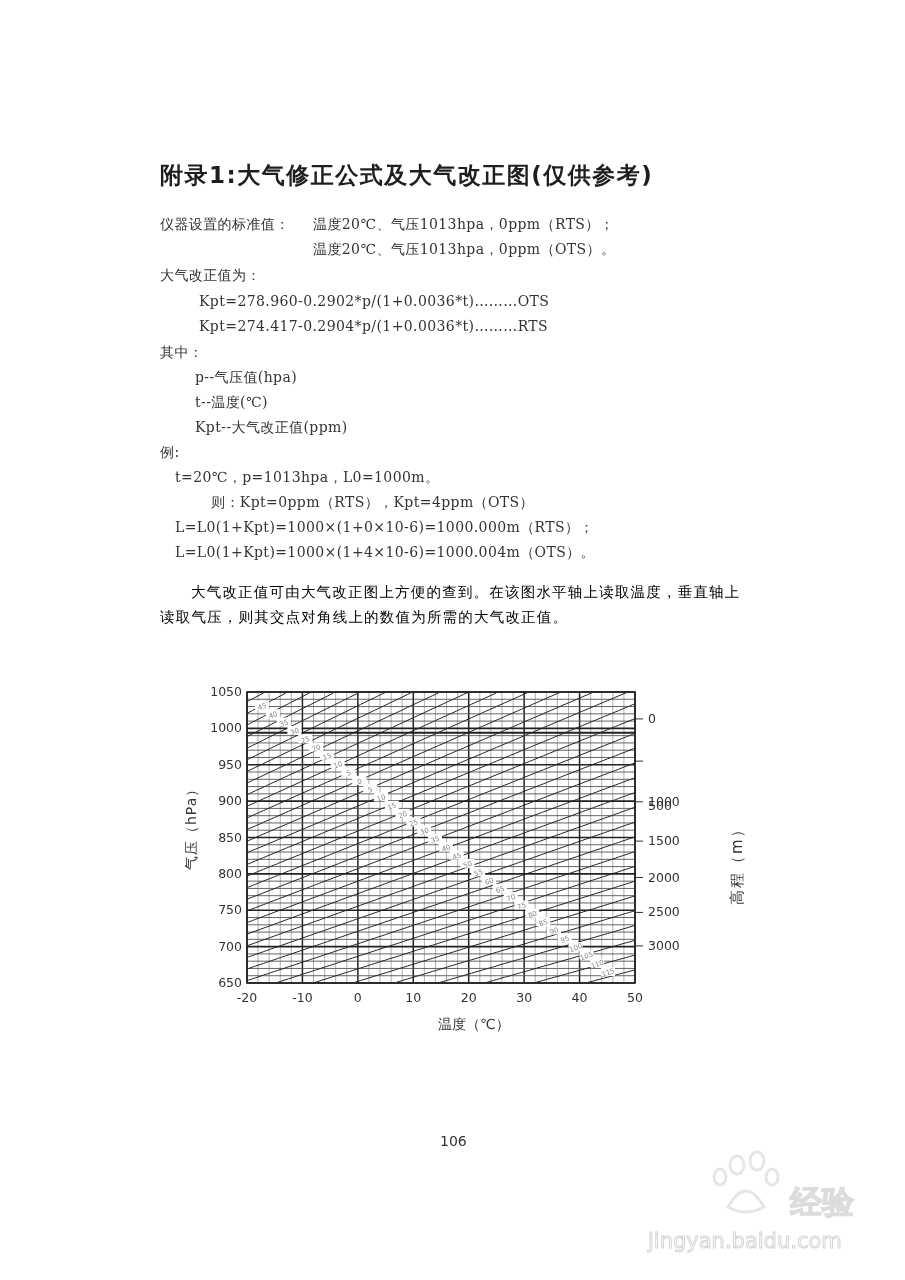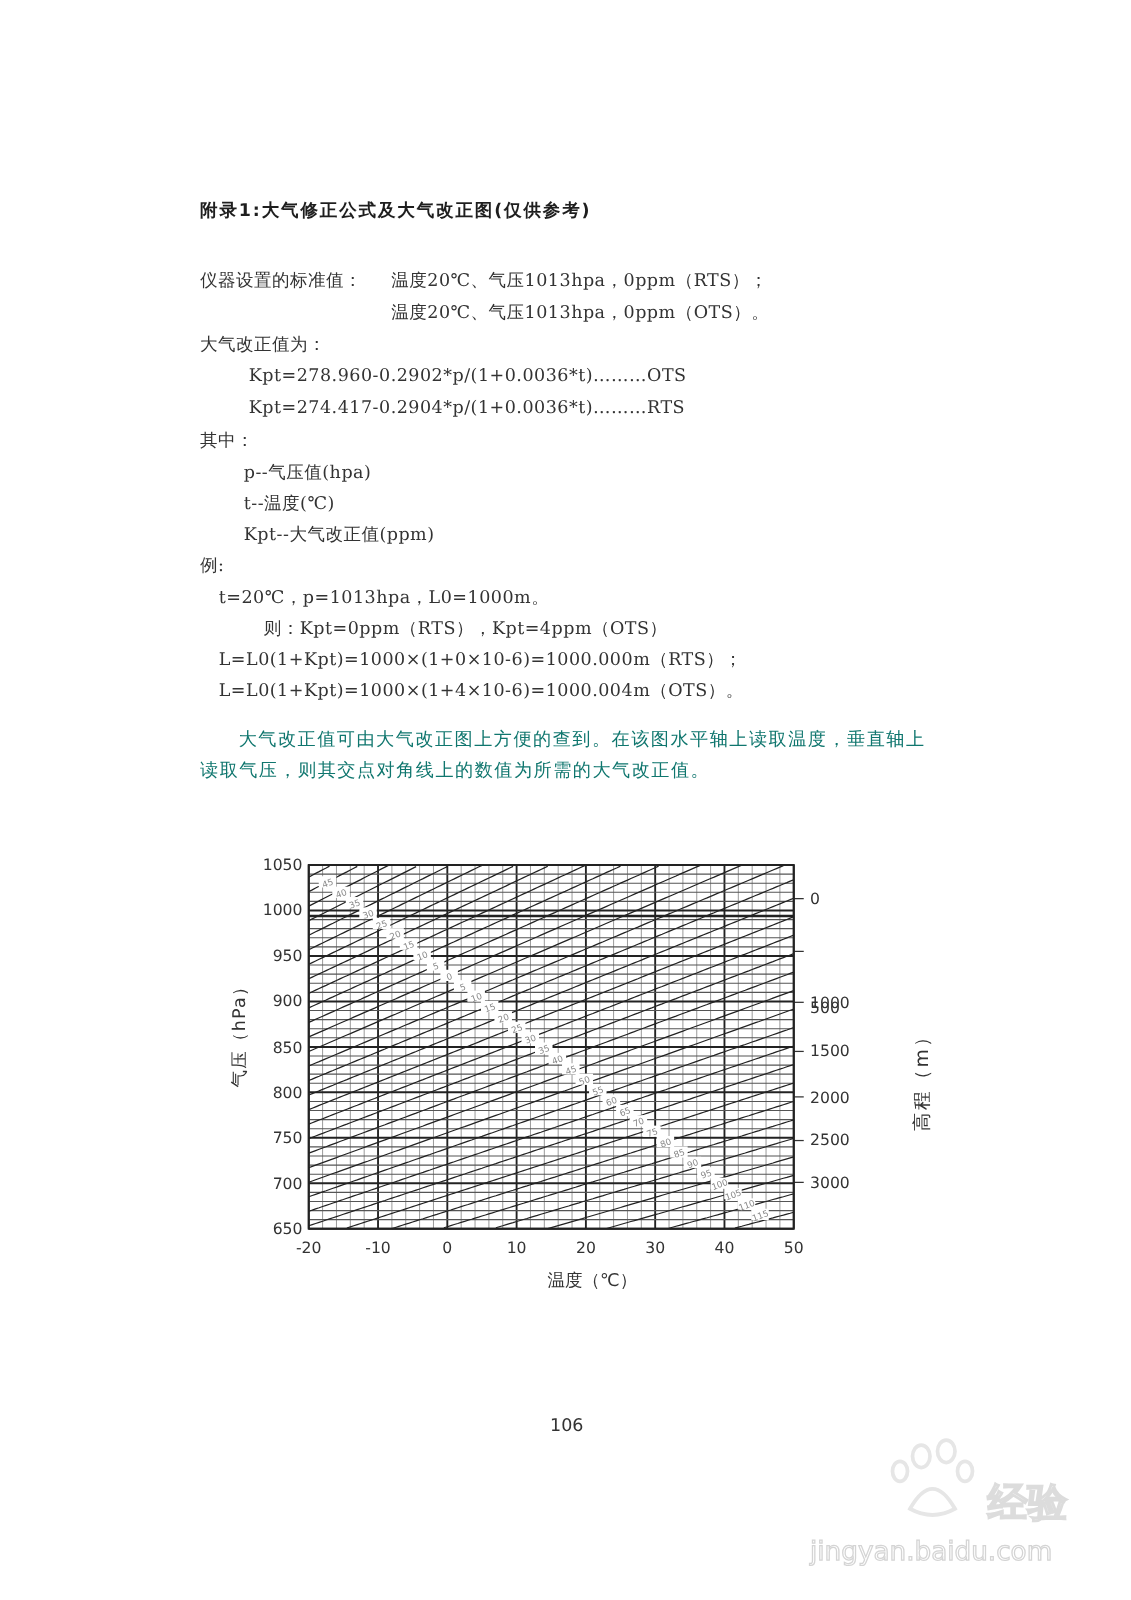--- a/index.html
+++ b/index.html
@@ -1,23 +1,23 @@
 <!DOCTYPE html>
 <html><head>
 <meta charset="utf-8">
 <style>
   html, body { margin: 0; padding: 0; background: #ffffff; }
   body { width: 905px; height: 1280px; position: relative; overflow: hidden;
          font-family: "DejaVu Serif", "Liberation Serif", serif; color: #2a2a2a; }
   .abs { position: absolute; white-space: nowrap; }
   .title { left: 160px; top: 160px; font-family: "DejaVu Sans", "Liberation Sans", sans-serif;
-           font-size: 14px; font-weight: bold; color: #1e1e1e; letter-spacing: 1.5px; }
+           font-size: 23px; font-weight: bold; color: #1e1e1e; letter-spacing: 1.5px; }
   .line { font-size: 14px; color: #333; letter-spacing: 0.4px; }
   .para { left: 160px; top: 580px; width: 590px; font-size: 14.5px; line-height: 25px;
-          color: #0f766e; white-space: normal; text-indent: 31px; letter-spacing: 1.2px; }
+          color: #000000; white-space: normal; text-indent: 31px; letter-spacing: 1.2px; }
   .axis-txt { font-family: "DejaVu Sans", "Liberation Sans", sans-serif; font-size: 12.5px; color: #333; }
   .page-num { left: 440px; top: 1133px; font-family: "DejaVu Sans", "Liberation Sans", sans-serif;
               font-size: 14px; color: #333; }
   .watermark { left: 640px; top: 1145px; }
   svg text { font-family: "DejaVu Sans", "Liberation Sans", sans-serif; }
 </style>
 </head>
 <body>
 
 <div class="abs title">附录1:大气修正公式及大气改正图(仅供参考)</div>

